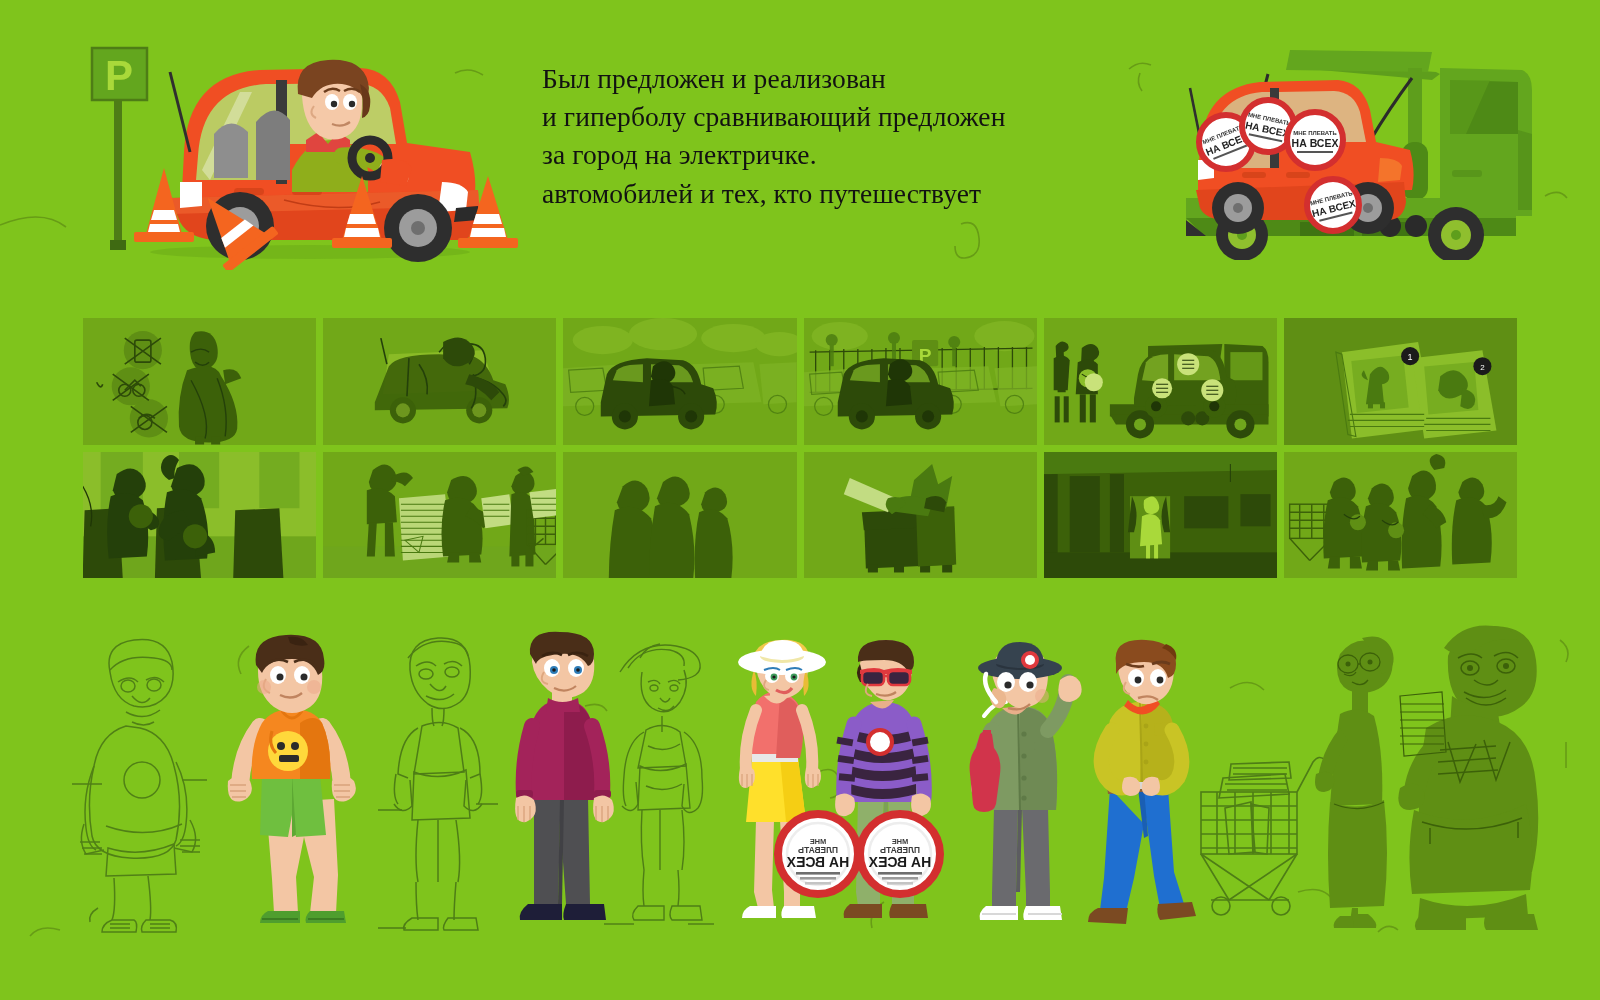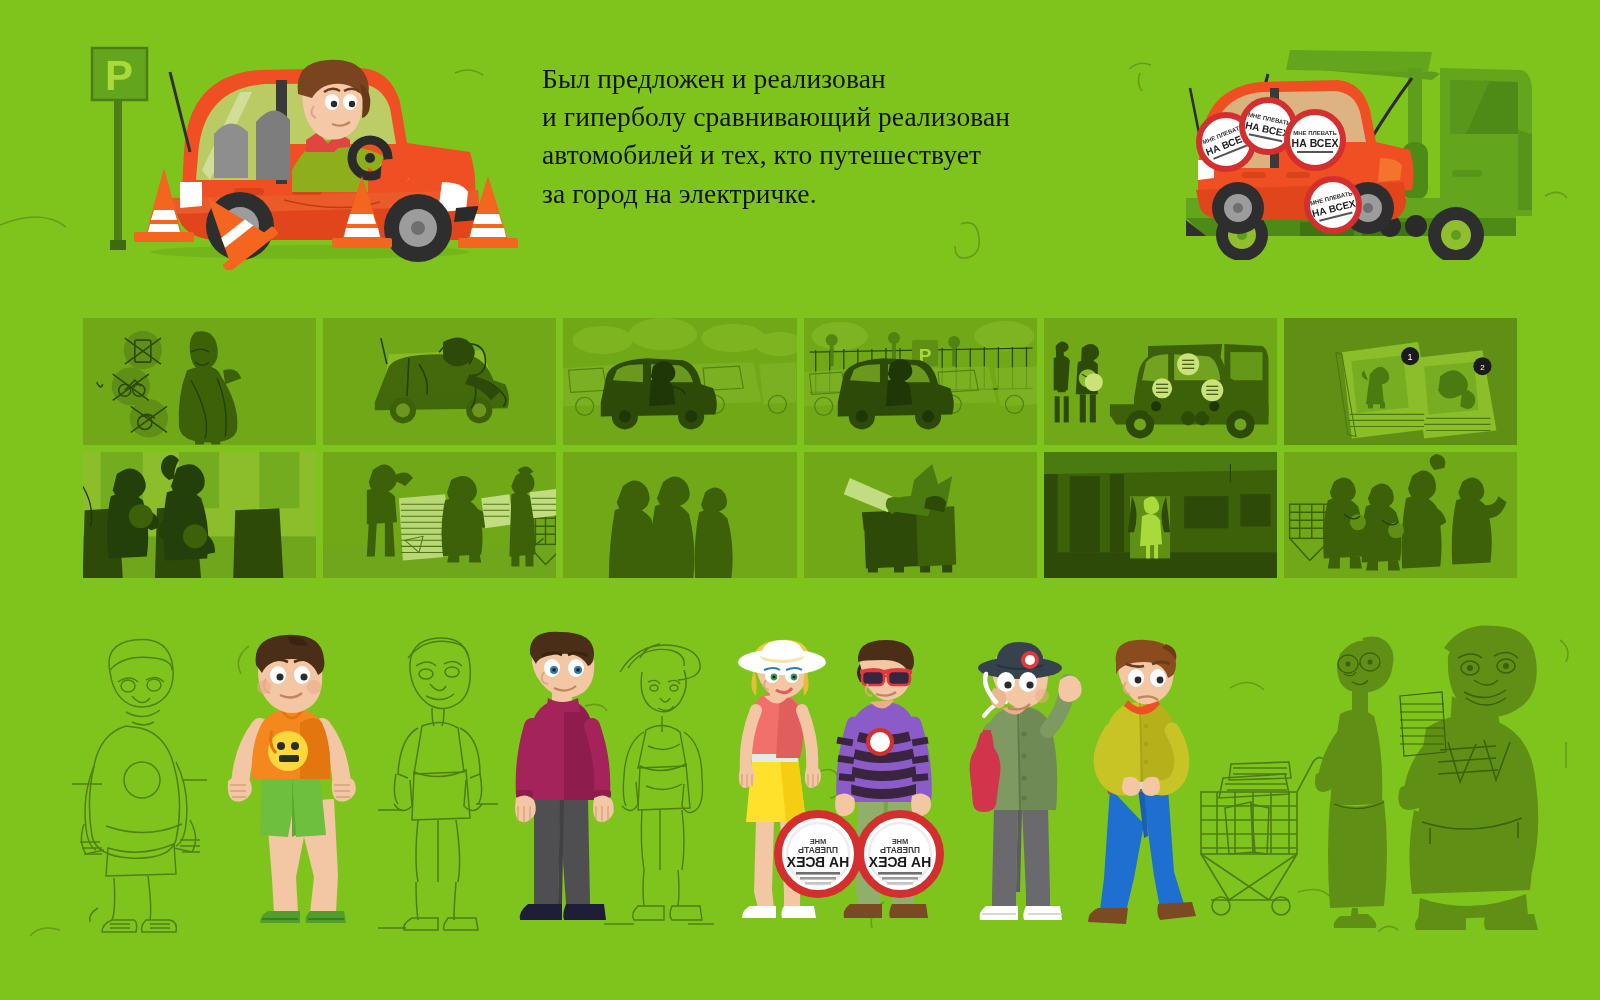--- a/index.html
+++ b/index.html
@@ -167,23 +167,23 @@
         <path d="M398 200 L418 136 L438 200 Z" fill="#F4651F"></path>
         <path d="M406 174 L429 174 L432 184 L403 184 Z" fill="#FFFFFF"></path>
         <path d="M402 188 L434 188 L436 197 L400 197 Z" fill="#FFFFFF"></path>
         <rect x="388" y="198" width="60" height="10" rx="2" fill="#F4651F"></rect>
       </g>
     </svg>
   </div>
 
   <div class="hero-text">
     <span class="ln">Был предложен и реализован</span>
-    <span class="ln">и гиперболу сравнивающий реализован</span>
+    <span class="ln">и гиперболу сравнивающий предложен</span>
+    <span class="ln">за город на электричке.</span>
     <span class="ln">автомобилей и тех, кто путешествует</span>
-    <span class="ln">за город на электричке.</span>
   </div>
 
   <div style="position:absolute;left:1150px;top:30px;width:420px;height:230px;">
     <svg viewBox="0 0 420 230" style="width:420px;height:230px;display:block;">
 
       <g>
         <path d="M286 42 L290 44 L282 50 L148 38 q-8 -4 0 -6 Z" fill="#5E9E1C"></path>
         <path d="M140 20 L282 22 L278 42 L136 40 Z" fill="#63A61E"></path>
         <rect x="258" y="38" width="14" height="130" fill="#5E9E1C"></rect>
         <rect x="252" y="112" width="26" height="58" rx="12" fill="#4E8A16"></rect>

